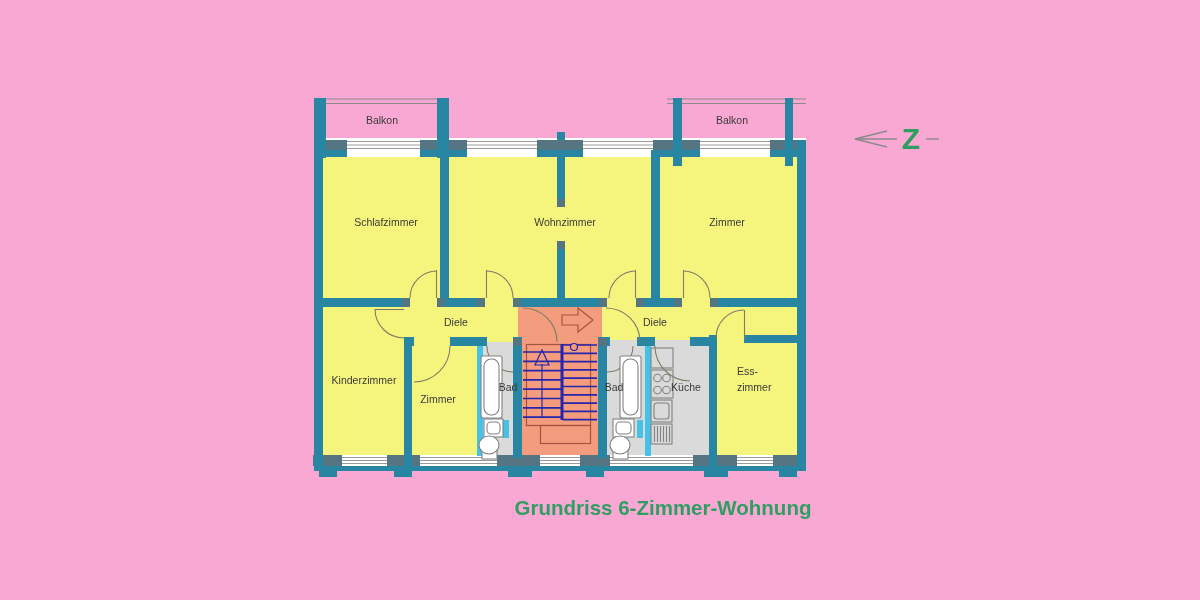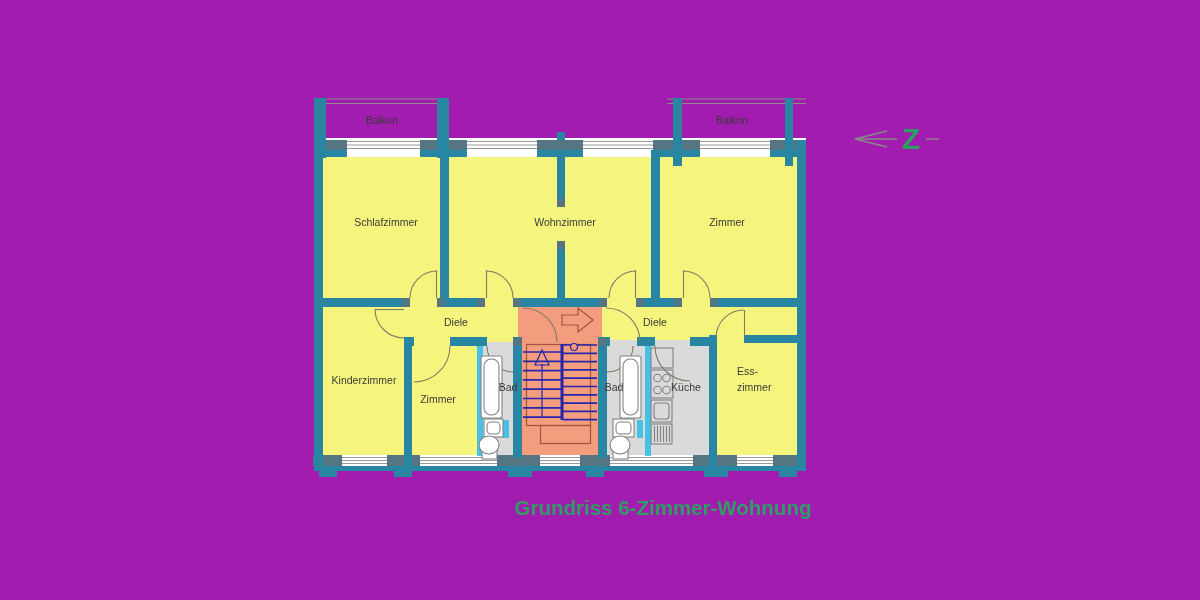--- a/index.html
+++ b/index.html
@@ -7,21 +7,21 @@
     --pier_slate:#567582;
     --room_yellow:#F5F57D;
     --stairwell_salmon:#F49C7E;
     --service_gray:#DADADA;
     --light_partition_cyan:#45C2E6;
     --stair_navy:#2525AE;
     --accent_maroon:#A2543F;
     --title_green:#2F9E63;
   }
   html,body{margin:0;padding:0;background:#fff;}
-  .canvas{position:relative;width:1200px;height:600px;background:#a21caf;overflow:hidden;}
+  .canvas{position:relative;width:1200px;height:600px;background:#f9a8d4;overflow:hidden;}
   svg{display:block;}
   .wall{fill:var(--wall_teal);}
   .pier{fill:var(--pier_slate);}
   .fy{fill:var(--room_yellow);}
   .fs{fill:var(--stairwell_salmon);}
   .fg{fill:var(--service_gray);}
   .fc{fill:var(--light_partition_cyan);}
   .nav{stroke:var(--stair_navy);stroke-width:1.7;fill:none;}
   .navthin{stroke:var(--stair_navy);stroke-width:1.2;fill:none;}
   .mar{stroke:var(--accent_maroon);stroke-width:1.2;fill:none;}

